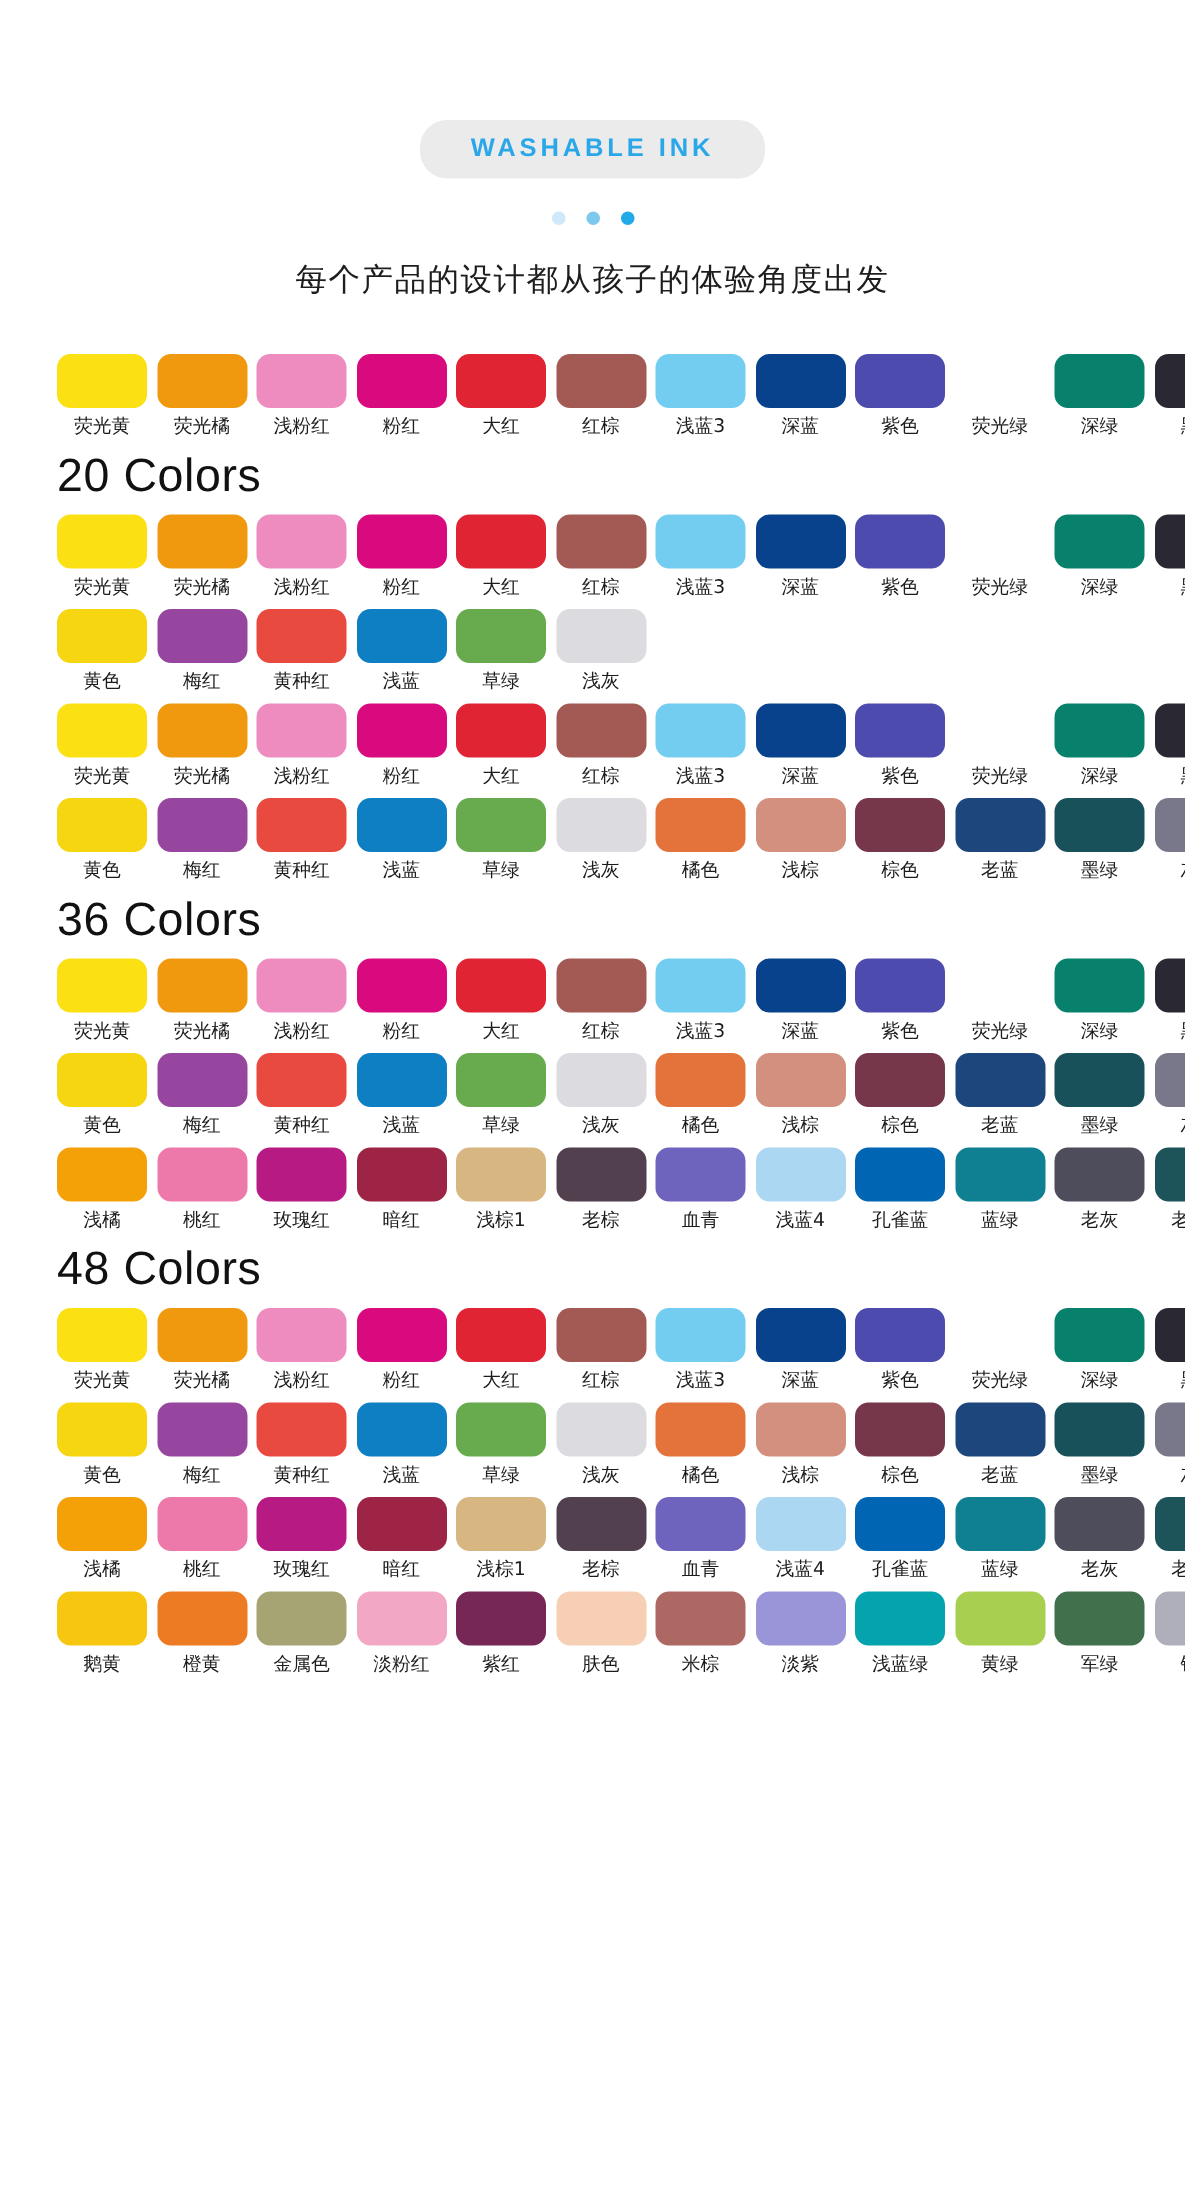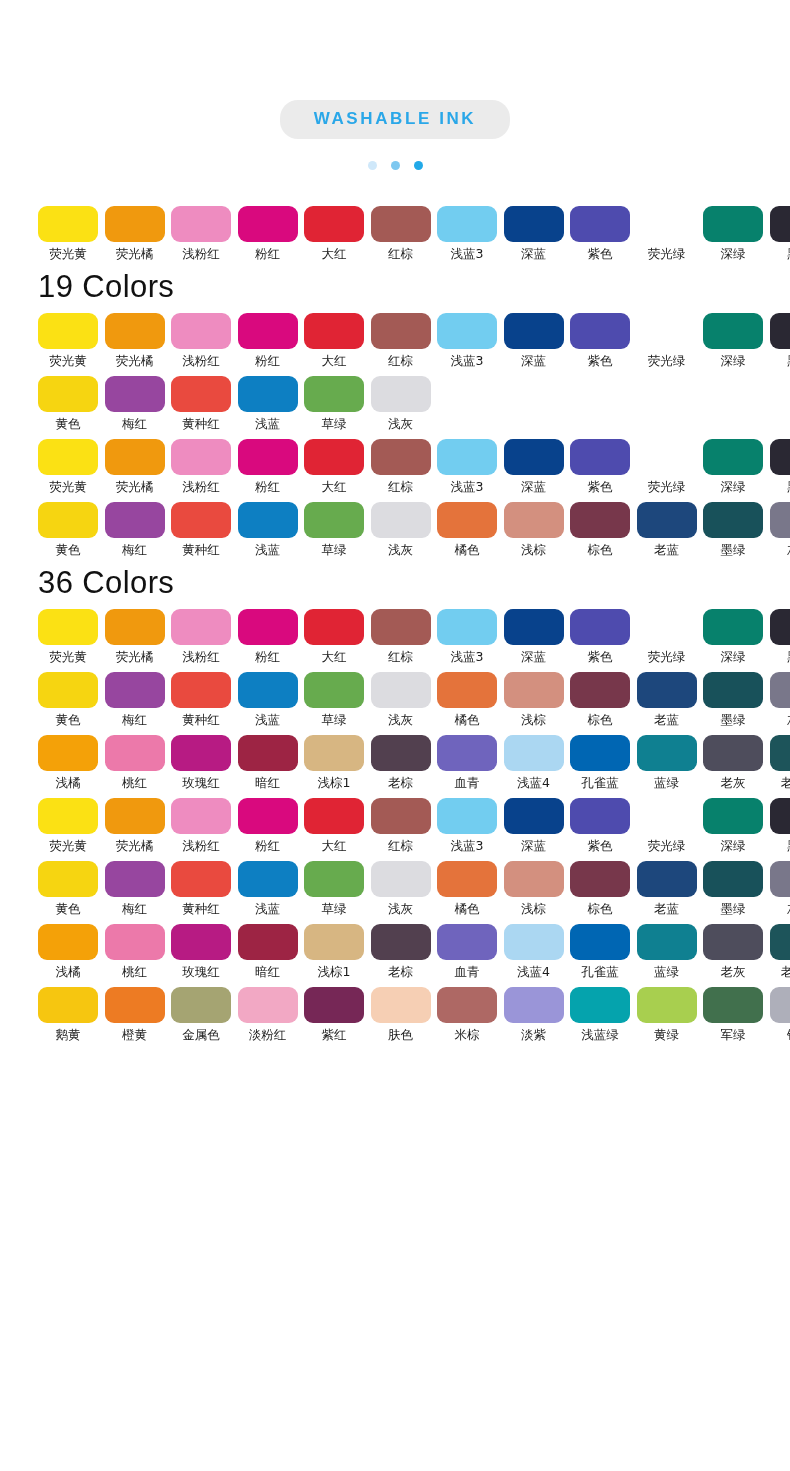--- a/index.html
+++ b/index.html
@@ -5,21 +5,21 @@
   * { margin:0; padding:0; box-sizing:border-box; }
   html, body {
     width:790px;
     background:#ffffff;
     font-family:"Liberation Sans","DejaVu Sans",sans-serif;
     color:#1a1a1a;
   }
   body { width:790px; min-height:1471px; position:relative; overflow:hidden; }
 
   
-  .header { text-align:center; padding-top:100px; }
+  .header { text-align:center; padding-top:80px; }
 
   .badge {
     display:inline-block;
     background:#ebebeb;
     border-radius:18px;
     padding:9px 34px 10px;
     font-size:17px;
     letter-spacing:2.6px;
     font-weight:700;
     color:#2aa7e8;
@@ -94,20 +94,21 @@
 </head>
 <body>
 
 <div class="header">
   <div class="badge">WASHABLE INK</div>
   <div class="dots">
       <div class="dot" style="background: rgb(207, 232, 250);"></div>
       <div class="dot" style="background: rgb(126, 200, 240);"></div>
       <div class="dot" style="background: rgb(33, 169, 232);"></div>
     </div>
+  <div class="subtitle">每个产品的设计都从孩子的体验角度出发</div>
 </div>
 
 <div class="sections">
     <div class="section">
       <div class="swatch-row">
         <div class="cell">
           <div class="swatch" style="background: rgb(251, 225, 20);"></div>
           <div class="swatch-label">荧光黄</div>
         </div>
         <div class="cell">
@@ -150,21 +151,21 @@
           <div class="swatch" style="background: rgb(7, 129, 108);"></div>
           <div class="swatch-label">深绿</div>
         </div>
         <div class="cell">
           <div class="swatch" style="background: rgb(42, 40, 51);"></div>
           <div class="swatch-label">黑色</div>
         </div>
       </div>
     </div>
     <div class="section">
-      <div class="section-title">19 Colors</div>
+      <div class="section-title">20 Colors</div>
       <div class="swatch-row">
         <div class="cell">
           <div class="swatch" style="background: rgb(251, 225, 20);"></div>
           <div class="swatch-label">荧光黄</div>
         </div>
         <div class="cell">
           <div class="swatch" style="background: rgb(240, 153, 14);"></div>
           <div class="swatch-label">荧光橘</div>
         </div>
         <div class="cell">
@@ -484,20 +485,21 @@
           <div class="swatch" style="background: rgb(78, 77, 92);"></div>
           <div class="swatch-label">老灰</div>
         </div>
         <div class="cell">
           <div class="swatch" style="background: rgb(29, 84, 90);"></div>
           <div class="swatch-label">老老绿</div>
         </div>
       </div>
     </div>
     <div class="section">
+      <div class="section-title">48 Colors</div>
       <div class="swatch-row">
         <div class="cell">
           <div class="swatch" style="background: rgb(251, 225, 20);"></div>
           <div class="swatch-label">荧光黄</div>
         </div>
         <div class="cell">
           <div class="swatch" style="background: rgb(240, 153, 14);"></div>
           <div class="swatch-label">荧光橘</div>
         </div>
         <div class="cell">

